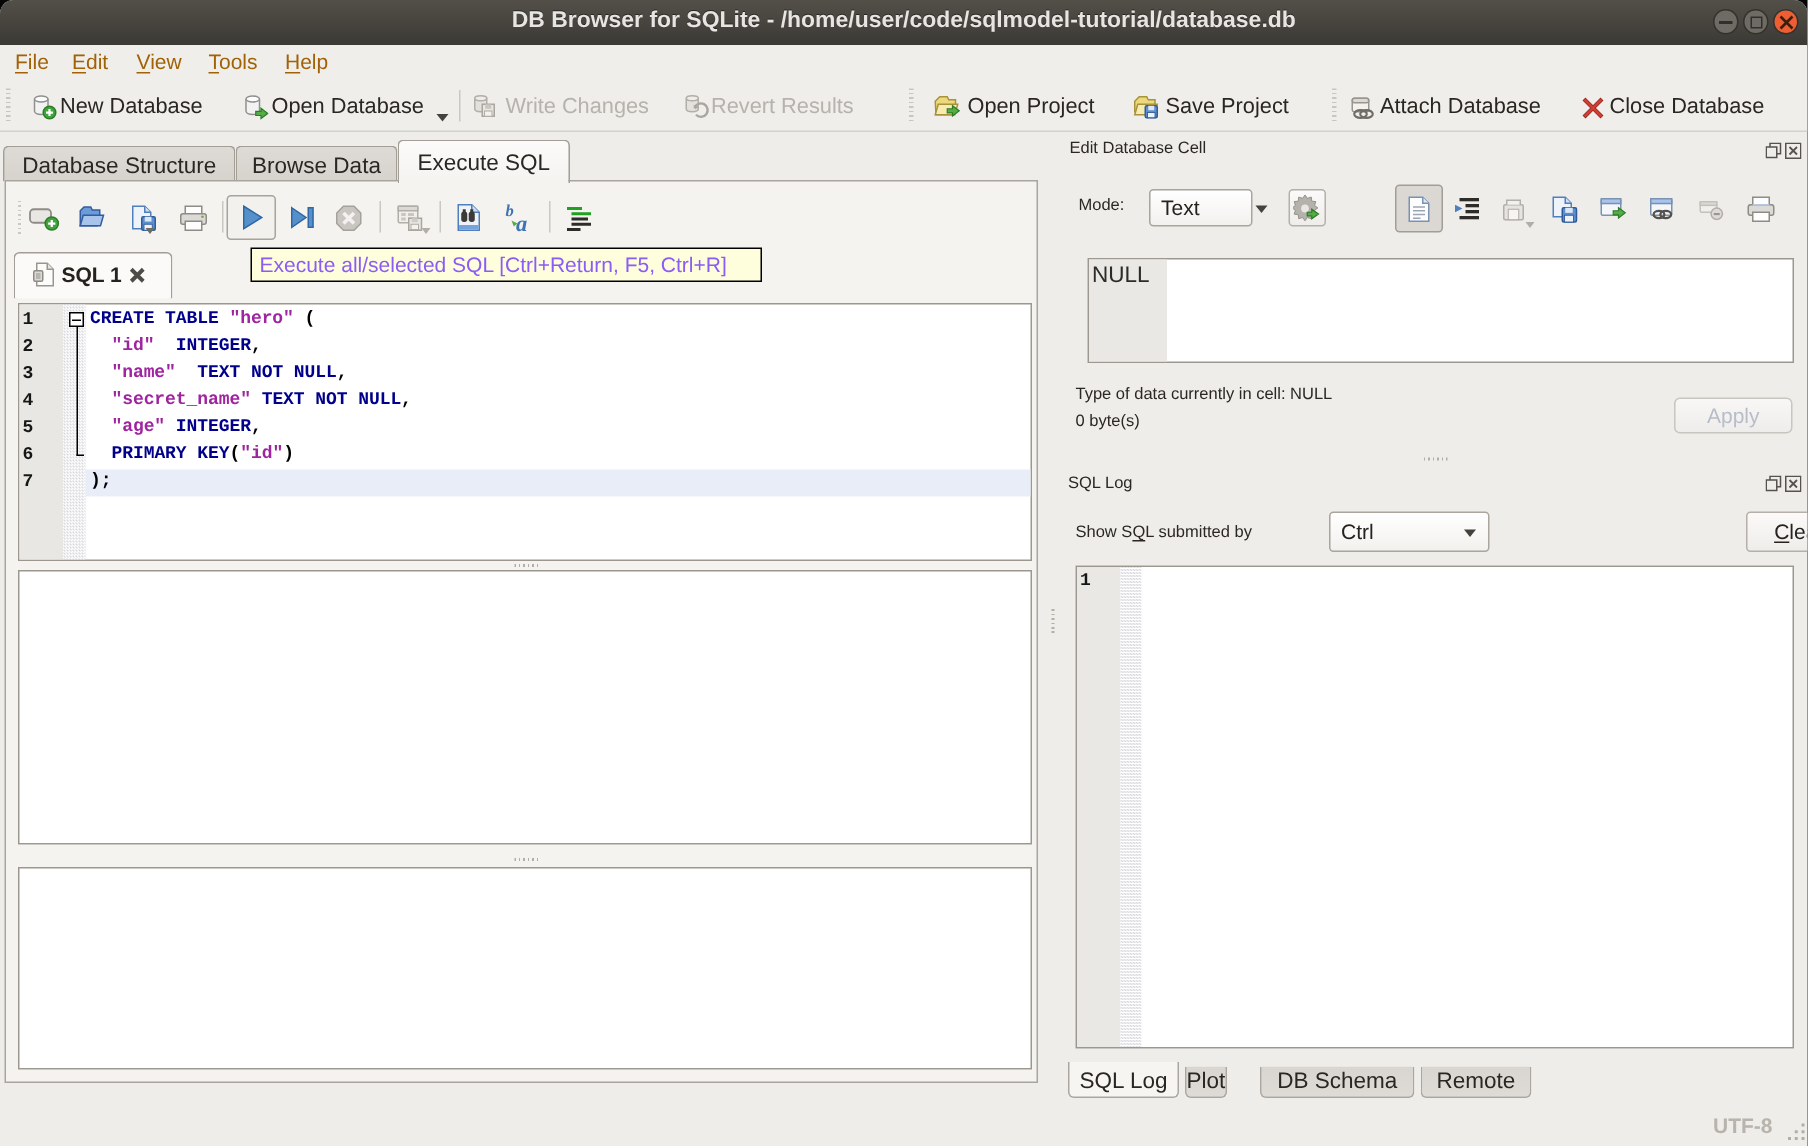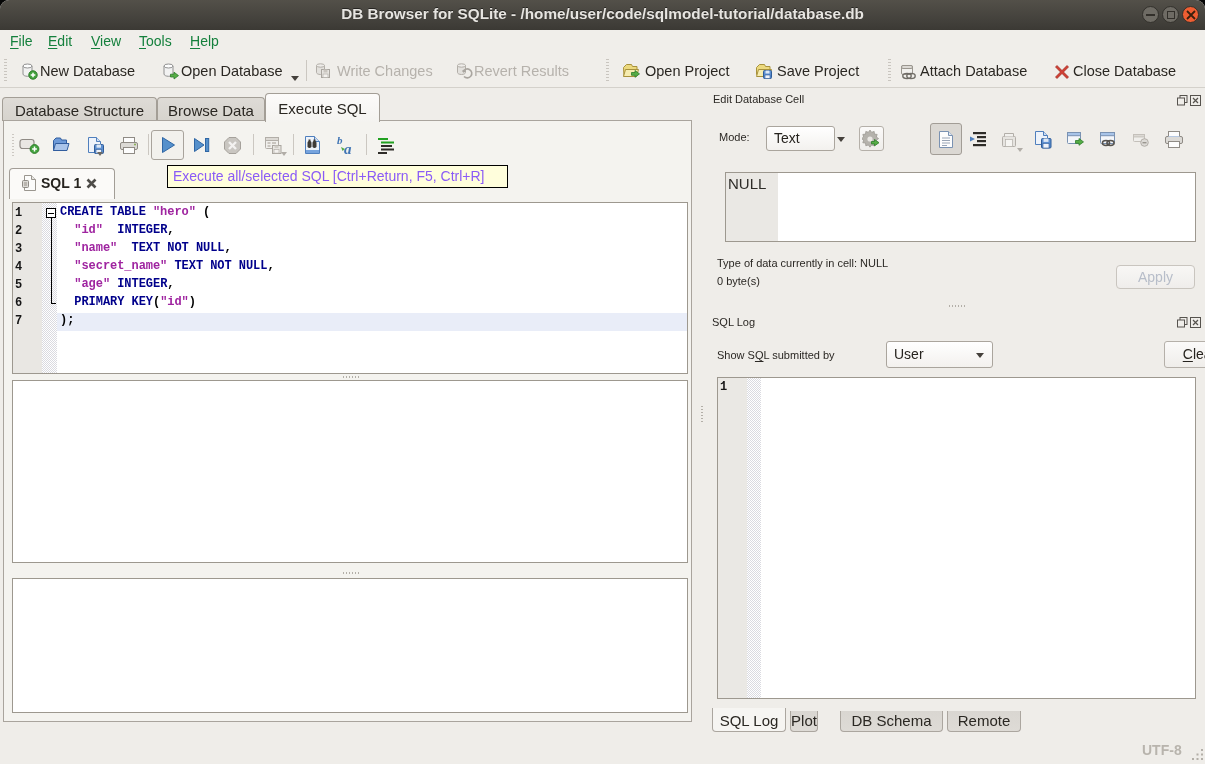--- a/index.html
+++ b/index.html
@@ -8,21 +8,21 @@
        font-family:"Liberation Sans",sans-serif;border-radius:9px 9px 0 0;overflow:hidden;}
   .abs{position:absolute;}
   
   #titlebar{left:0;top:0;width:1205px;height:30px;
     background:linear-gradient(#535049,#403e39 80%,#3b3934);border-bottom:1px solid #2c2a26;}
   #title-text{left:0;top:5px;width:1205px;text-align:center;color:#e7e5e1;
     font-size:15.3px;font-weight:bold;text-shadow:0 -1px 0 rgba(0,0,0,.5);}
   .winbtn{top:6px;width:17px;height:17px;border-radius:50%;border:1px solid #33312c;box-sizing:border-box;}
   
   #menubar{left:0;top:30px;width:1205px;height:24px;background:#f0eeea;}
-  .menuitem{top:33px;font-size:14px;color:#15803d;}
+  .menuitem{top:33px;font-size:14px;color:#a16207;}
   .menuitem span{text-decoration:underline;text-underline-offset:2px;}
   
   #toolbar{left:0;top:54px;width:1205px;height:33px;background:#f0eeea;border-bottom:1px solid #d4d1cb;}
   .tbtext{top:63px;font-size:14.5px;color:#2a2722;}
   .tbtext.dis{color:#b6b2ac;}
   .tbsep{top:60px;width:1px;height:21px;background:#cbc7c1;}
   .tbhandle{top:59px;width:3px;height:23px;
     background:repeating-linear-gradient(to bottom,#c9c5bf 0 1px,transparent 1px 3px);}
   
   .tab-top{box-sizing:border-box;border:1px solid #a39e96;border-bottom:none;border-radius:4px 4px 0 0;
@@ -348,21 +348,21 @@
   <div class="abs docktitle" style="left:712px;top:316px;">SQL Log</div>
   <svg class="abs" style="left:1177px;top:317px;" width="24" height="11" viewBox="0 0 24 11">
     <rect x="3" y="0.5" width="7" height="7" fill="none" stroke="#56534e"></rect>
     <rect x="0.5" y="3" width="7" height="7" fill="#efede9" stroke="#56534e"></rect>
     <rect x="13.5" y="0.5" width="10" height="10" fill="none" stroke="#56534e"></rect>
     <path d="M16 3 l5 5 m0 -5 l-5 5" stroke="#56534e" stroke-width="1.2"></path>
   </svg>
 
   <div class="abs docktitle" style="left:717px;top:349px;">Show S<u>Q</u>L submitted by</div>
   <div class="abs combo" style="left:886px;top:341px;width:107px;height:27px;">
-    <span style="position:absolute;left:7px;top:4px;">User</span>
+    <span style="position:absolute;left:7px;top:4px;">Ctrl</span>
     <span class="arr" style="left:89px;top:11px;"></span>
   </div>
   <div class="abs btn" style="left:1116px;top:341px;width:71px;height:27px;padding-top:4px;margin-left:48px;"><u>C</u>lear</div>
 
   <div class="abs whitebox" style="left:717px;top:377px;width:479px;height:322px;"></div>
   <div class="abs" style="left:718px;top:378px;width:29px;height:320px;background:#eae8e4;"></div>
   <div class="abs checker" style="left:747px;top:378px;width:14px;height:320px;"></div>
   <div class="abs lnum" style="left:720px;top:380px;">1</div>
 
   <div class="abs tab-bot active" style="left:712px;top:708px;width:74px;height:24px;padding-top:4px;">SQL Log</div>

